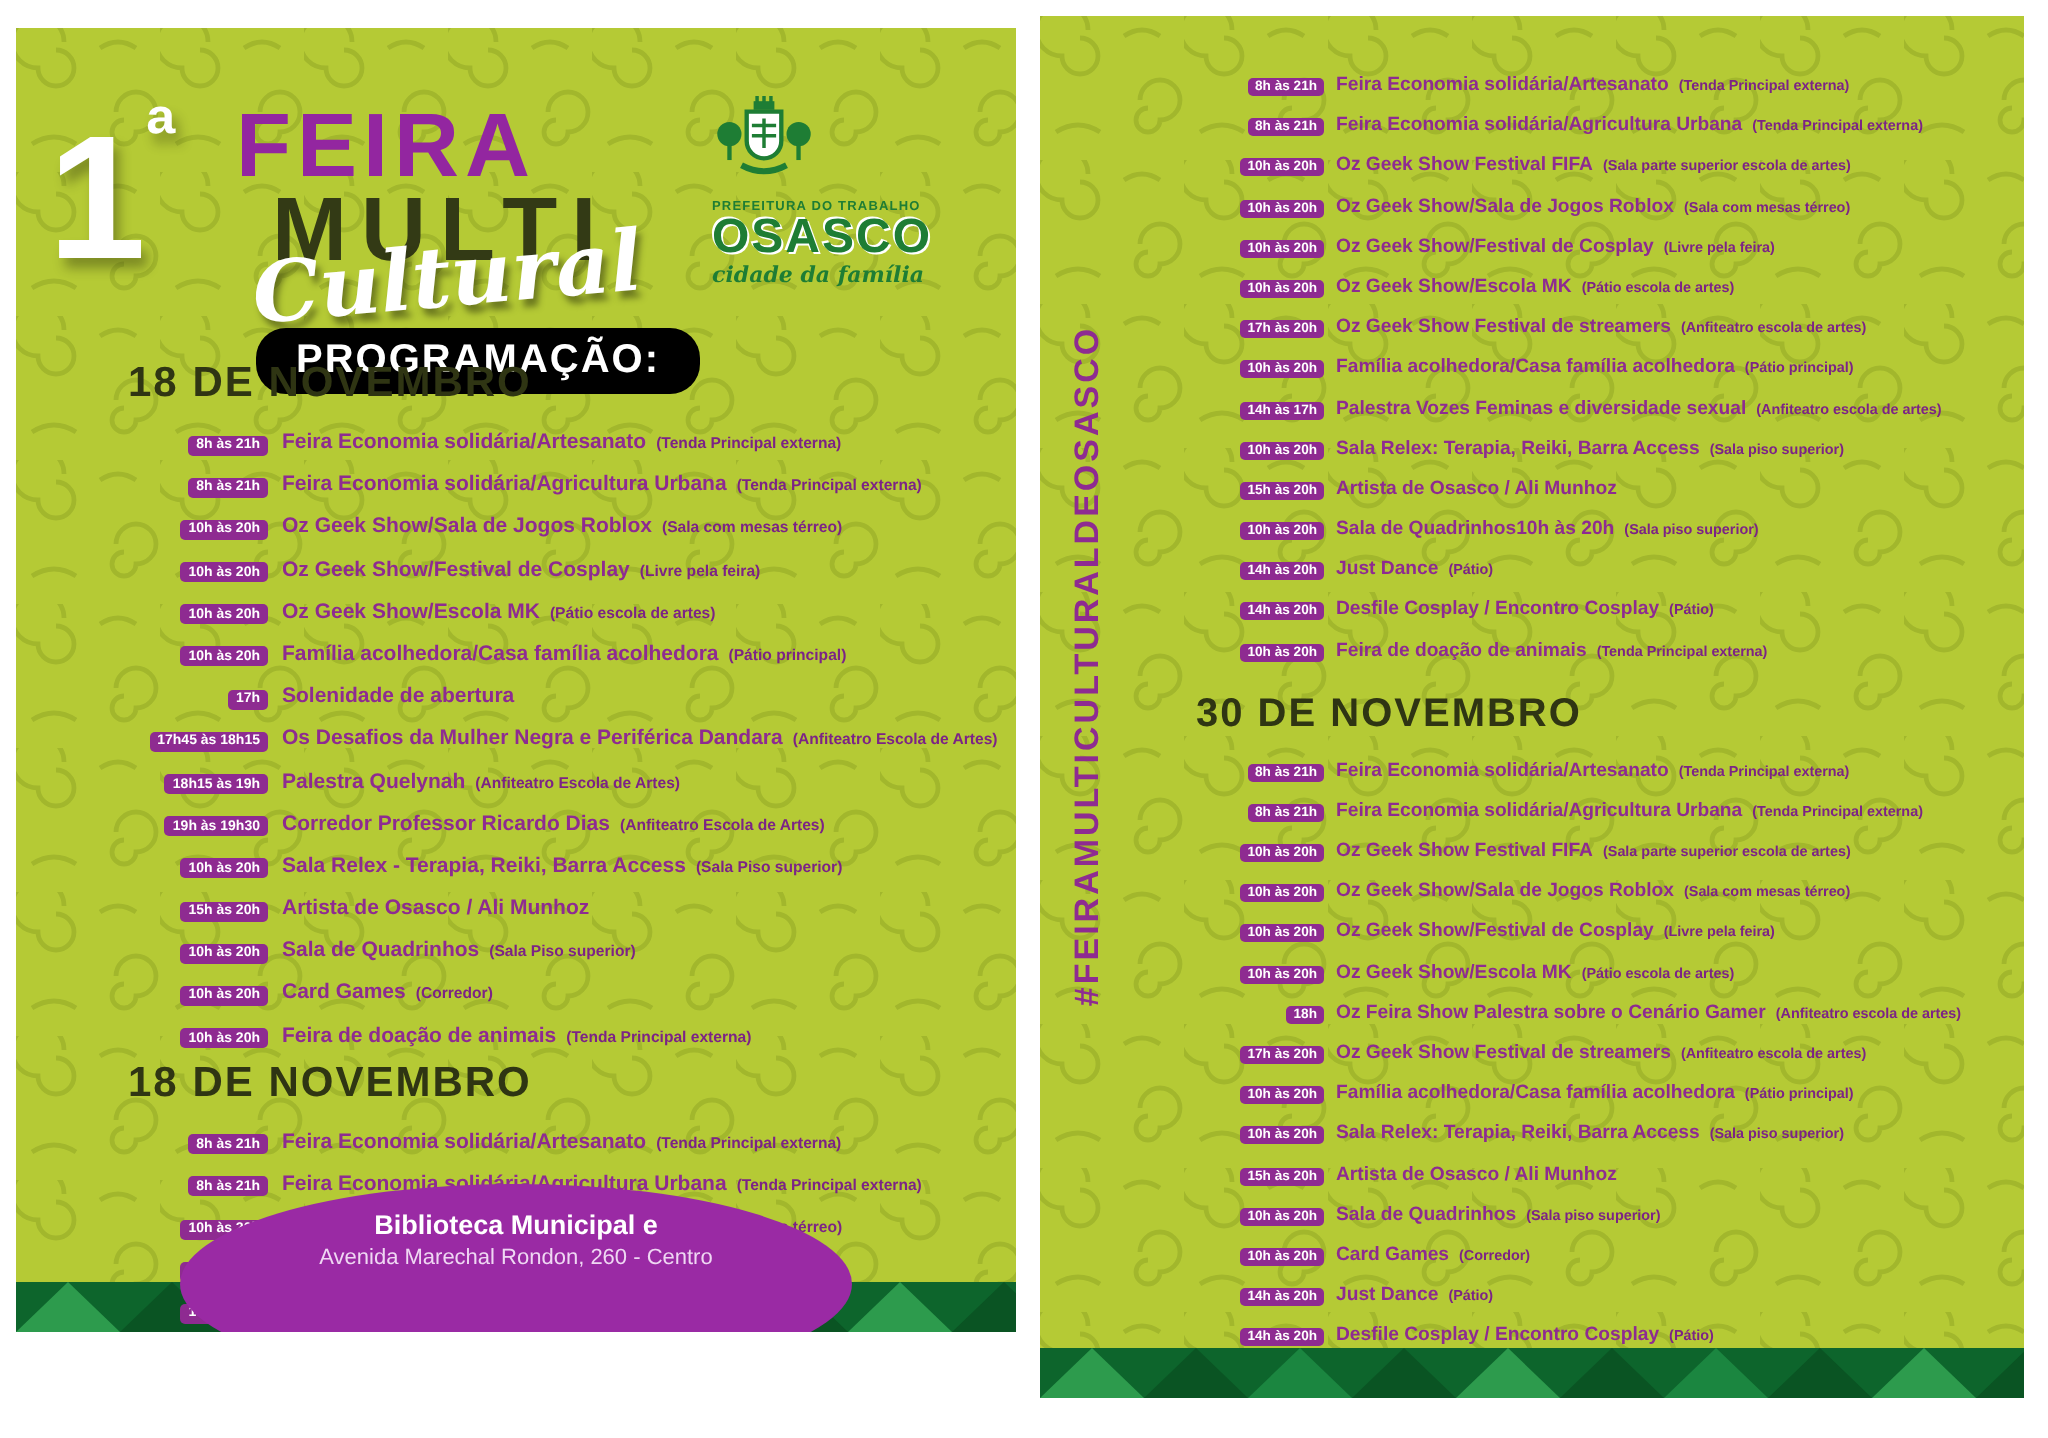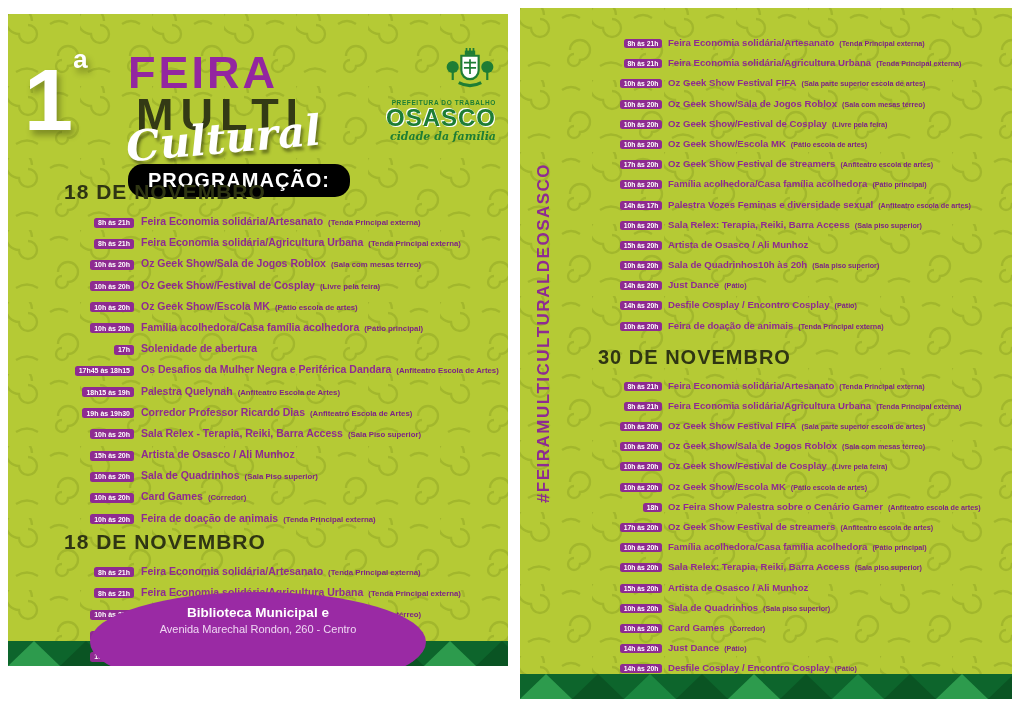--- a/index.html
+++ b/index.html
@@ -9,28 +9,28 @@
   #page1{left:8px;top:14px;width:500px;height:652px;}
   #page2{left:520px;top:8px;width:492px;height:691px;}
   .swirlbg{position:absolute;left:0;top:0;width:100%;height:100%;z-index:0;pointer-events:none;}
 
   
   .hdr{position:absolute;z-index:2;}
   .edition{left:16px;top:34px;color:#fff;font-weight:900;line-height:1;
            text-shadow:3px 5px 6px rgba(40,45,10,.4);}
   .edition .num{font-size:88px;}
   .edition .ord{font-size:40px;vertical-align:48px;}
-  .t-feira{left:120px;top:36px;font-size:45px;font-weight:900;letter-spacing:3px;
+  .t-feira{left:110px;top:36px;font-size:45px;font-weight:900;letter-spacing:3px;
            color:#9326a0;line-height:1;}
   .t-multi{left:128px;top:78px;font-size:45px;font-weight:900;letter-spacing:7px;
            color:#333a15;line-height:1;}
   .t-cultural{left:118px;top:104px;font-family:"DejaVu Serif",serif;font-style:italic;
            font-weight:700;font-size:42px;color:#fff;transform:rotate(-5deg);
            text-shadow:2px 4px 3px rgba(40,45,10,.5);line-height:1;}
-  .logo{left:348px;top:34px;width:140px;text-align:right;color:#1e7d34;}
+  .logo{left:348px;top:34px;width:140px;text-align:left;color:#1e7d34;}
   .logo .pref{font-size:6.5px;font-weight:700;letter-spacing:.6px;margin-top:2px;}
   .logo .name{font-size:24px;font-weight:900;letter-spacing:1px;line-height:1;
               text-shadow:1px 1px 0 #fff,-1px -1px 0 #fff;}
   .logo .tag{font-family:"DejaVu Serif",serif;font-style:italic;font-size:11px;font-weight:700;}
   .pill{left:120px;top:150px;background:#000000;color:#fff;border-radius:15px;
         padding:5px 20px;font-size:20px;font-weight:900;letter-spacing:1px;}
 
   
   .content{position:absolute;z-index:2;}
   #p1-days{top:166px;left:56px;right:8px;}

